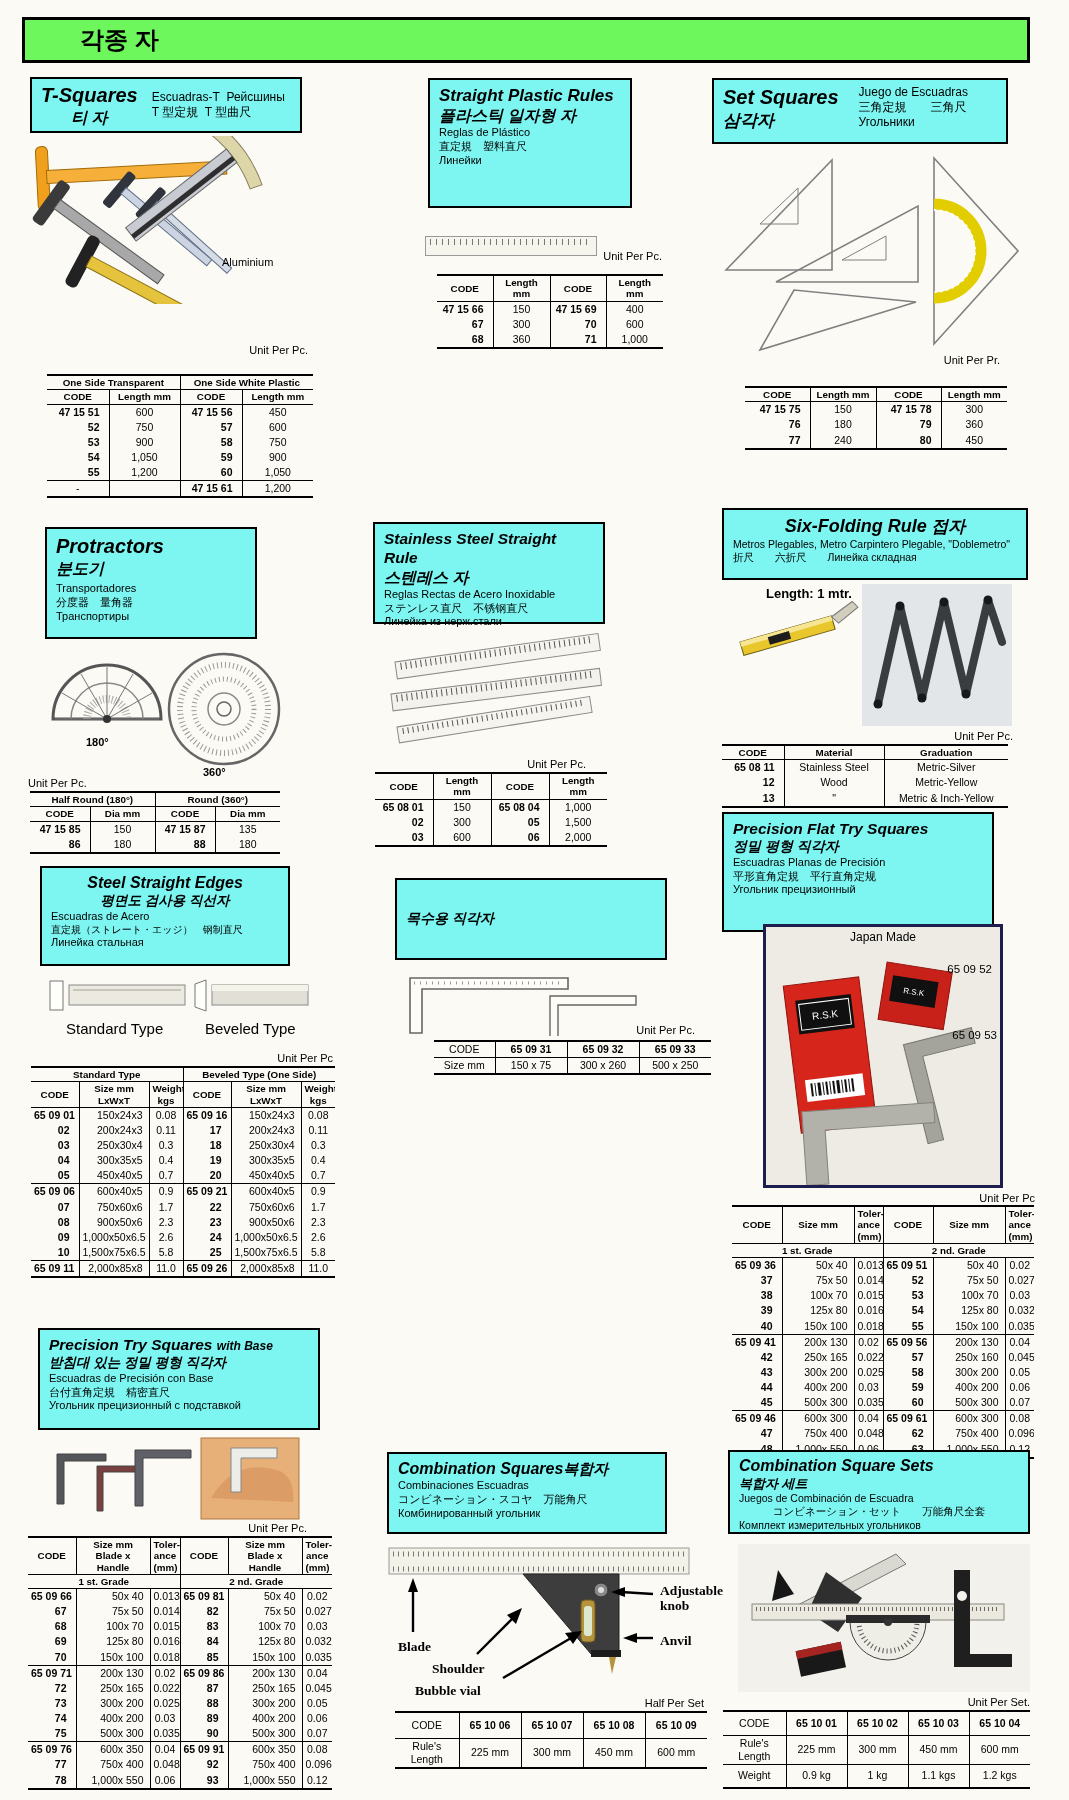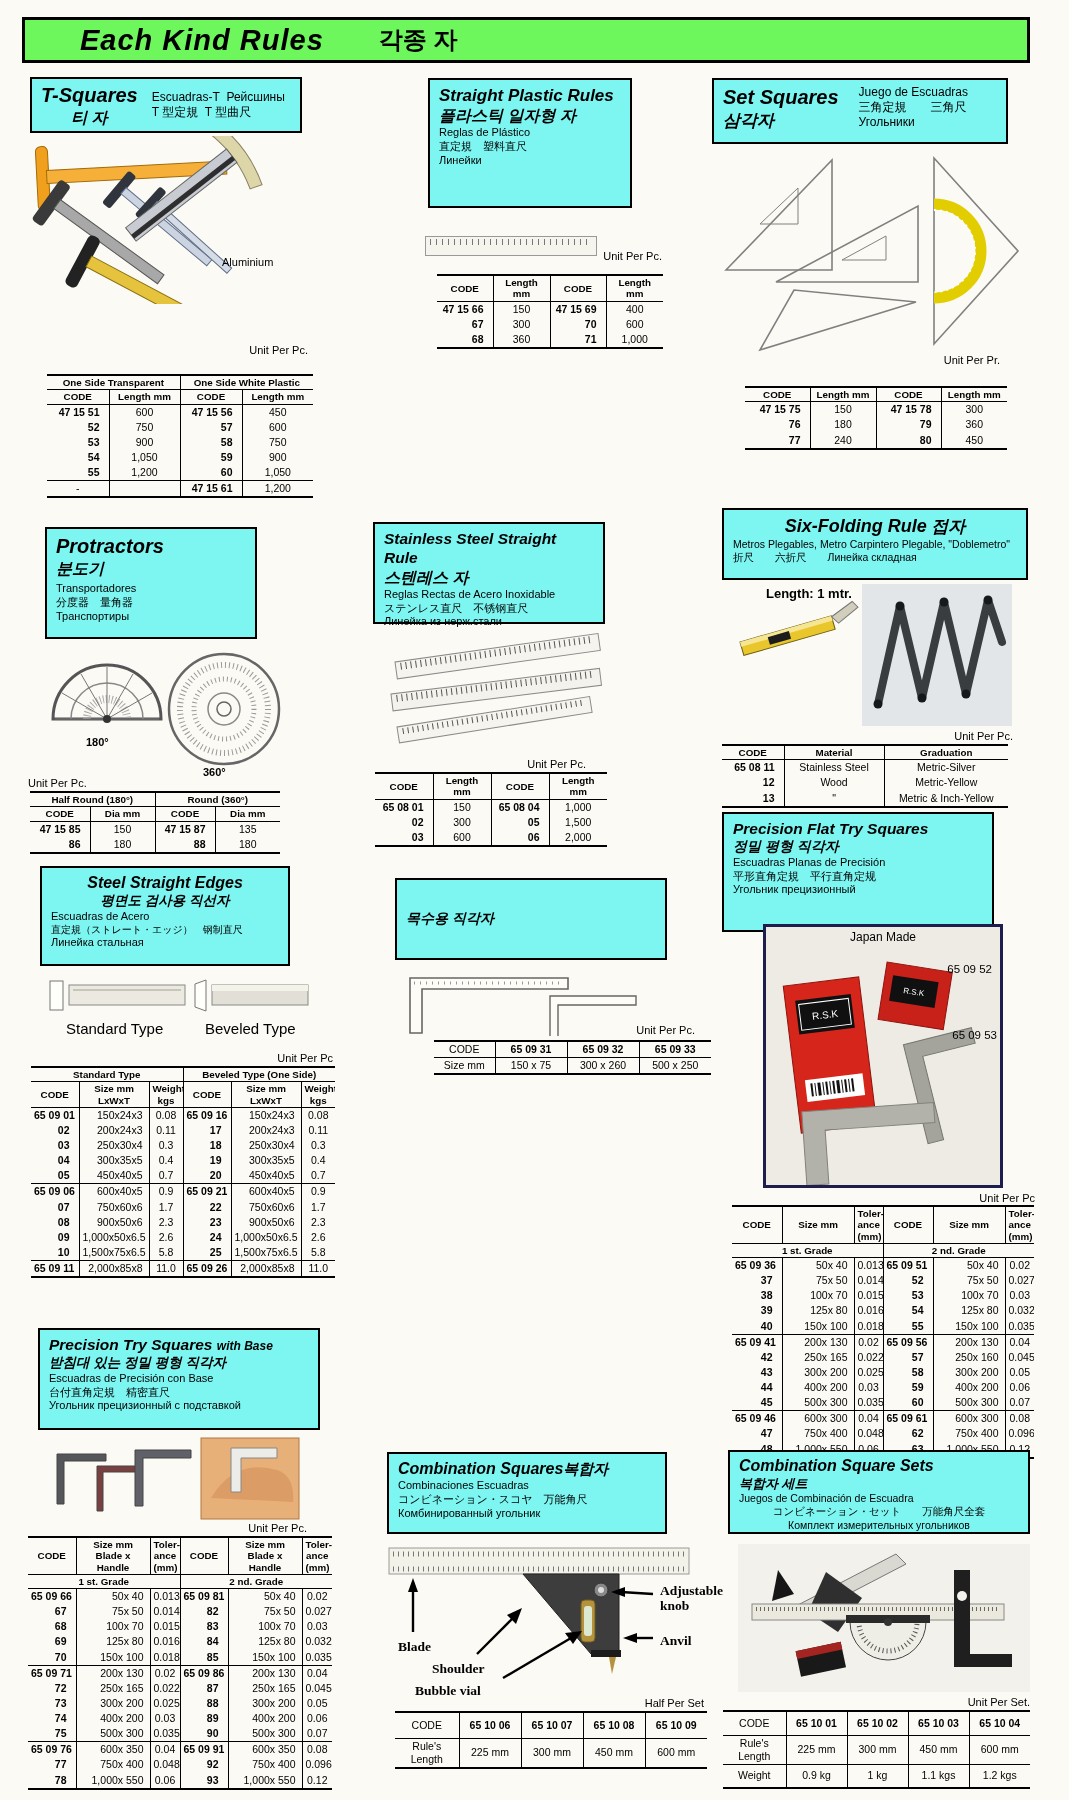--- a/index.html
+++ b/index.html
@@ -30,21 +30,20 @@
   .rowtbl td.codeval{font-weight:bold;}
   .diaglbl{position:absolute;font-family:"Liberation Serif","DejaVu Serif",serif;
            font-weight:bold;font-size:13.5px;line-height:1.1;}
   .photo{position:absolute;border:3px solid #1d1d4e;background:#edebe4;box-sizing:border-box;}
   svg{display:block;}
 </style>
 </head>
 <body>
 
 <div class="banner">
-  <span class="en">Each Kind Rules</span>
   <span class="ko">각종 자</span>
 </div>
 
 <div class="secbox" style="left:30px;top:77px;width:272px;height:56px;display:flex;gap:14px;align-items:center;">
   <div style="text-align:center;">
     <div class="bi" style="font-size:20px;">T-Squares</div>
     <div class="bi" style="font-size:16px;">티 자</div>
   </div>
   <div class="sub" style="font-size:12px;">
     <div><span>Escuadras-T</span>&nbsp;&nbsp;<span>Рейсшины</span></div>
@@ -1019,21 +1018,21 @@
       <td>600 mm</td>
     </tr>
   </tbody>
 </table>
 
 <div class="secbox" style="left:728px;top:1450px;width:302px;height:84px;padding:4px 9px;">
   <div class="bi" style="font-size:16px;">Combination Square Sets</div>
   <div class="bi" style="font-size:13px;">복합자 세트</div>
   <div class="sub" style="font-size:10.5px;">Juegos de Combinación de Escuadra</div>
   <div class="sub" style="font-size:10.5px;text-align:center;">コンビネーション・セット　　万能角尺全套</div>
-  <div class="sub" style="font-size:10.5px;text-align:center;">Комплект измерительных угольников</div>
+  <div class="sub" style="font-size:10.5px;">Комплект измерительных угольников</div>
 </div>
 <svg class="abs" style="left:738px;top:1544px;" width="292" height="148" viewBox="0 0 292 148">
   <rect width="292" height="148" fill="#f2f1eb"></rect>
   <path d="M58,62 L158,10 L168,20 L72,70 Z" fill="#d9d9d2" stroke="#777777"></path>
   <path d="M88,28 l36,26 l-24,34 l-30,-20 Z" fill="#2f2f2f"></path>
   <rect x="14" y="60" width="252" height="16" fill="#ebe9dd" stroke="#888888"></rect>
   <line x1="18" y1="65" x2="262" y2="65" stroke="#666666" stroke-width="4" stroke-dasharray="1 3"></line>
   <g transform="translate(150,78)">
     <path d="M-38,0 A38,38 0 0 0 38,0 Z" fill="#efeee6" stroke="#444444"></path>
     <path d="M-29,0 A29,29 0 0 0 29,0" fill="none" stroke="#555555" stroke-width="5" stroke-dasharray="1 3"></path>

